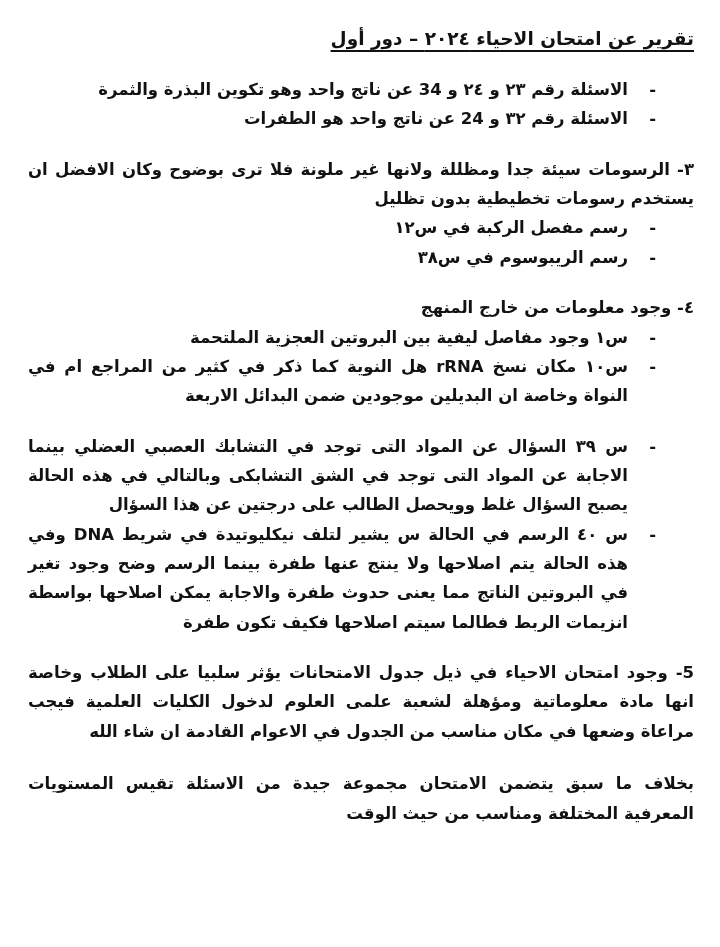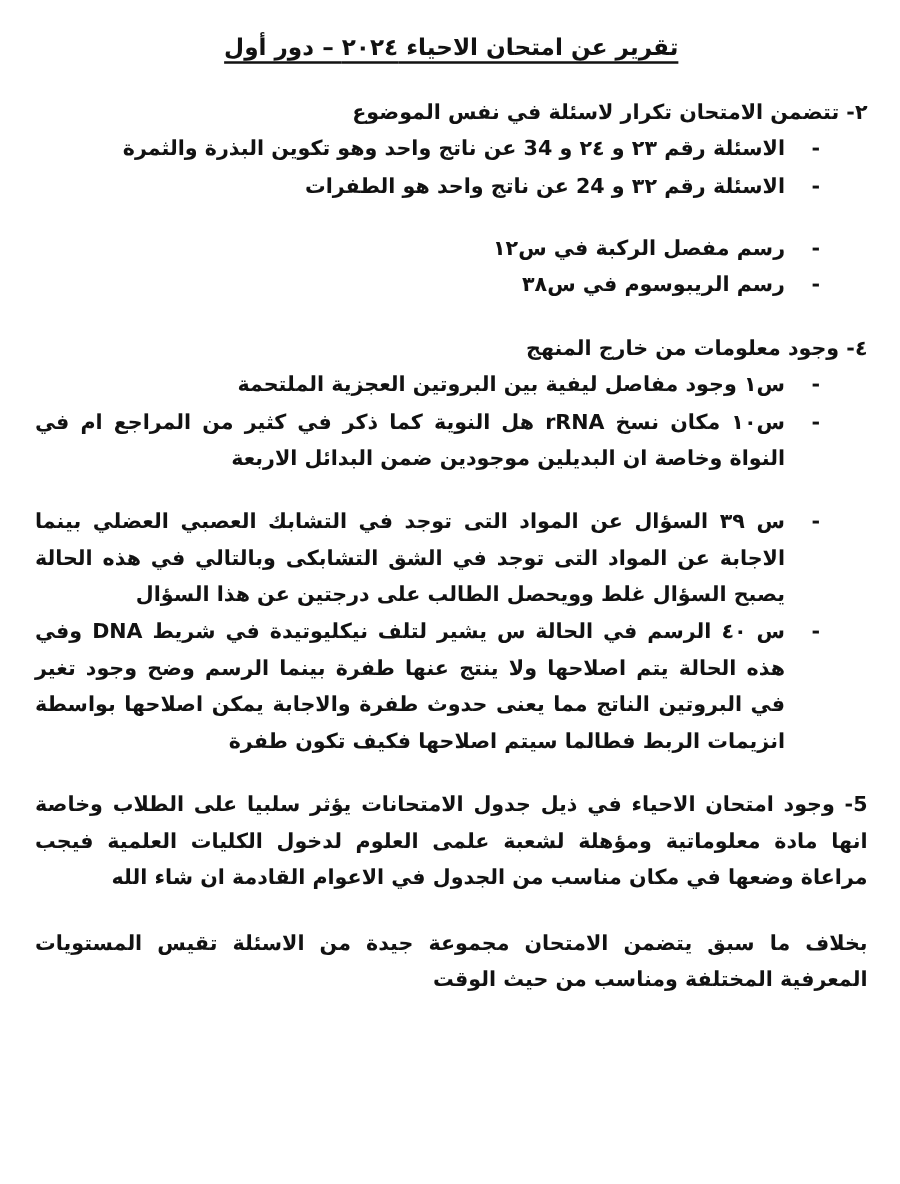--- a/index.html
+++ b/index.html
@@ -18,21 +18,20 @@
     direction: rtl;
     overflow: hidden;
   }
   .page {
     width: 100%;
     height: 100%;
   }
   .title {
     font-size: 18.5px;
     font-weight: 700;
-    text-align: center;
     margin: 4px 0 26px 0;
     text-decoration: underline;
     text-underline-offset: 5px;
     text-decoration-thickness: 2px;
   }
   .para {
     font-size: 16.5px;
     line-height: 1.78;
     text-align: justify;
     text-justify: inter-word;
@@ -65,32 +64,32 @@
 </style>
 </head>
 <body>
 
 <div class="page">
 
   <h1 class="title">تقرير عن امتحان الاحياء ٢٠٢٤ – دور أول</h1>
 
 
   <div class="section">
-    <p class="para">٢- تتضمن الامتحان تكرار لاسئلة في نفس الموضوع</p>
     <div class="bullet">
       <span class="dash">-</span>
       <span class="btext">الاسئلة رقم ٢٣ و ٢٤ و 34 عن ناتج واحد وهو تكوين البذرة والثمرة</span>
     </div>
     <div class="bullet">
       <span class="dash">-</span>
       <span class="btext">الاسئلة رقم ٣٢ و 24 عن ناتج واحد هو الطفرات</span>
     </div>
   </div>
 
   <div class="section">
+    <p class="para">٣- الرسومات سيئة جدا ومظللة ولانها غير ملونة فلا ترى بوضوح وكان الافضل ان يستخدم رسومات تخطيطية بدون تظليل</p>
     <div class="bullet">
       <span class="dash">-</span>
       <span class="btext">رسم مفصل الركبة في س١٢</span>
     </div>
     <div class="bullet">
       <span class="dash">-</span>
       <span class="btext">رسم الريبوسوم في س٣٨</span>
     </div>
   </div>
 

